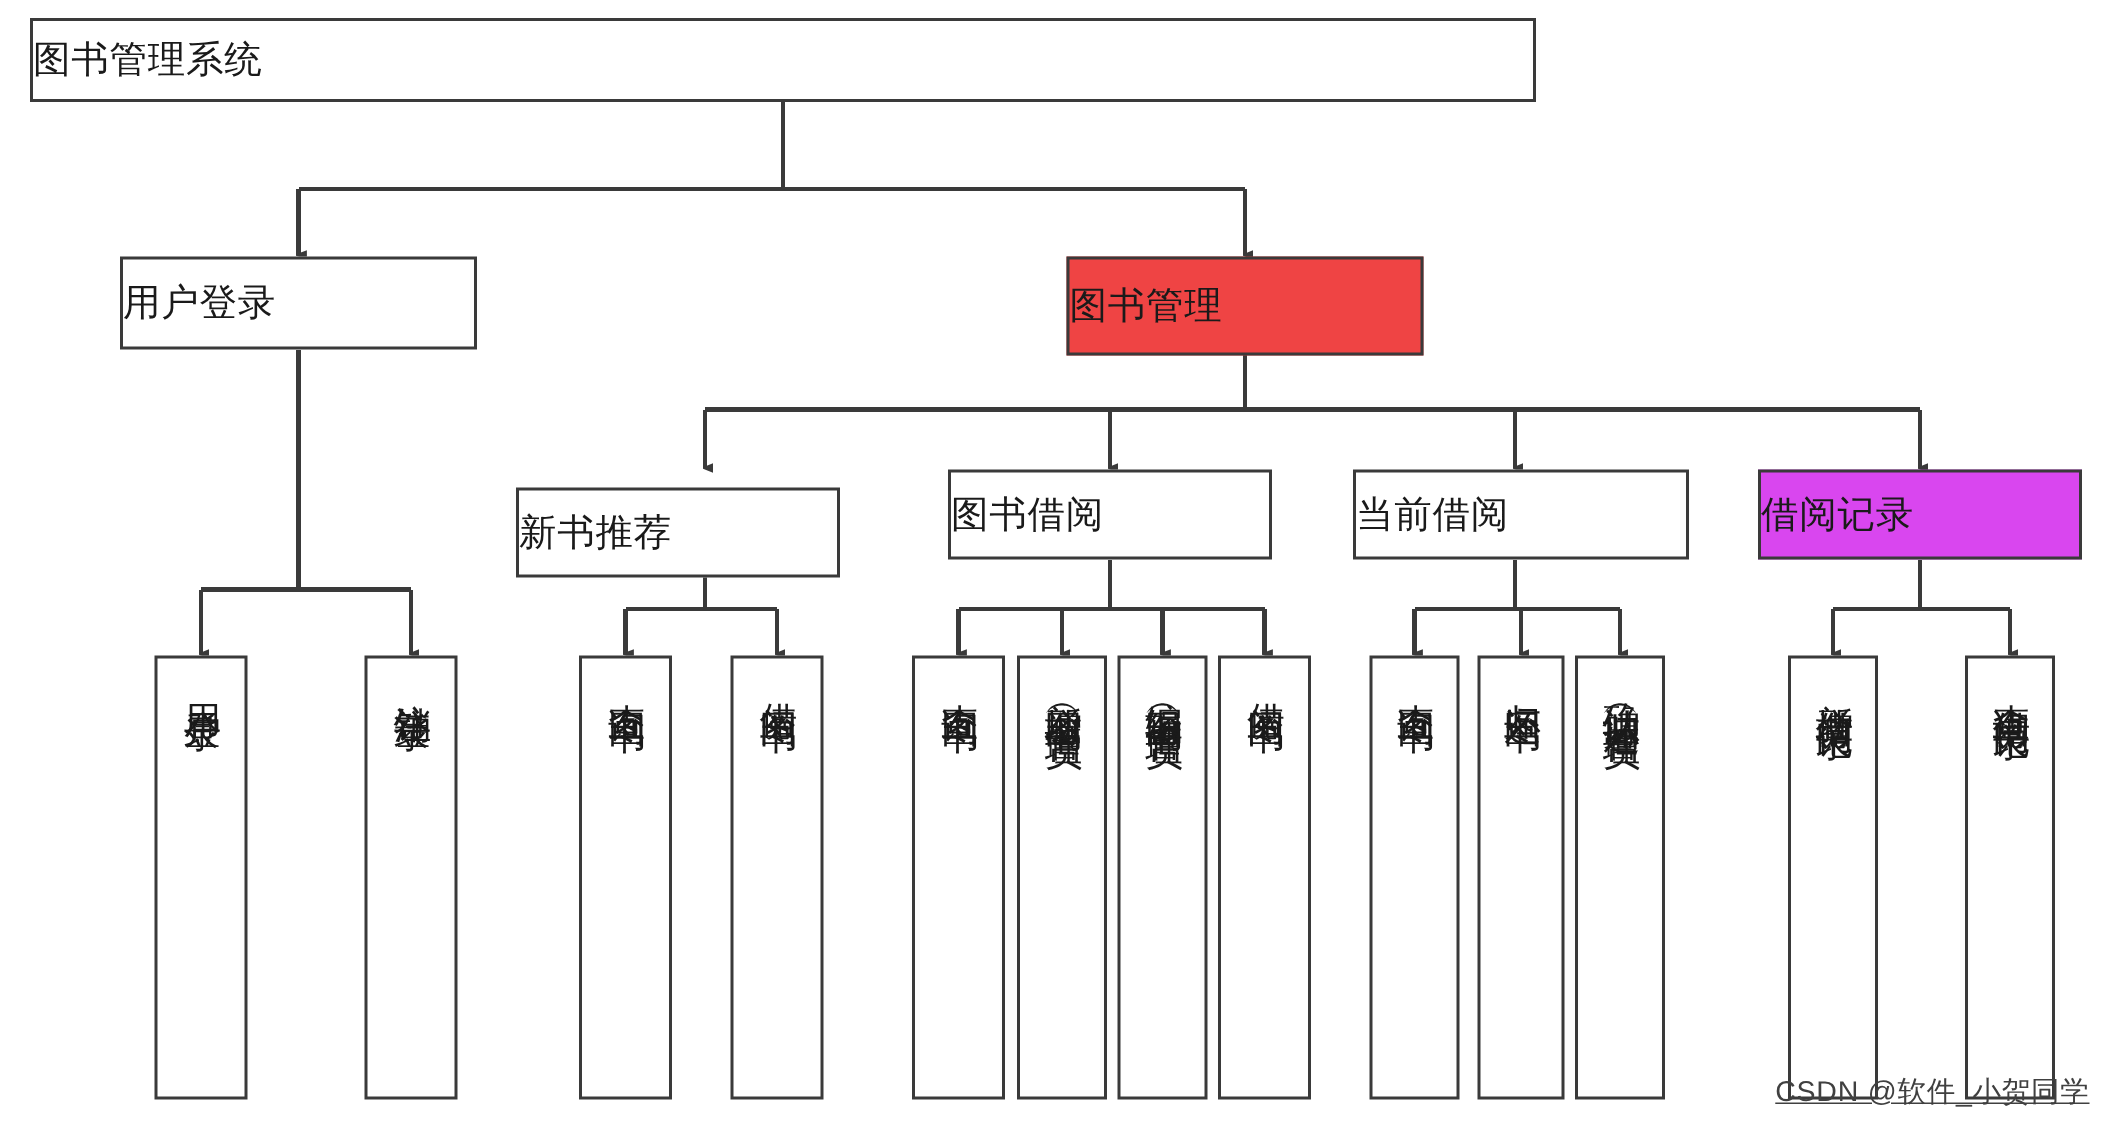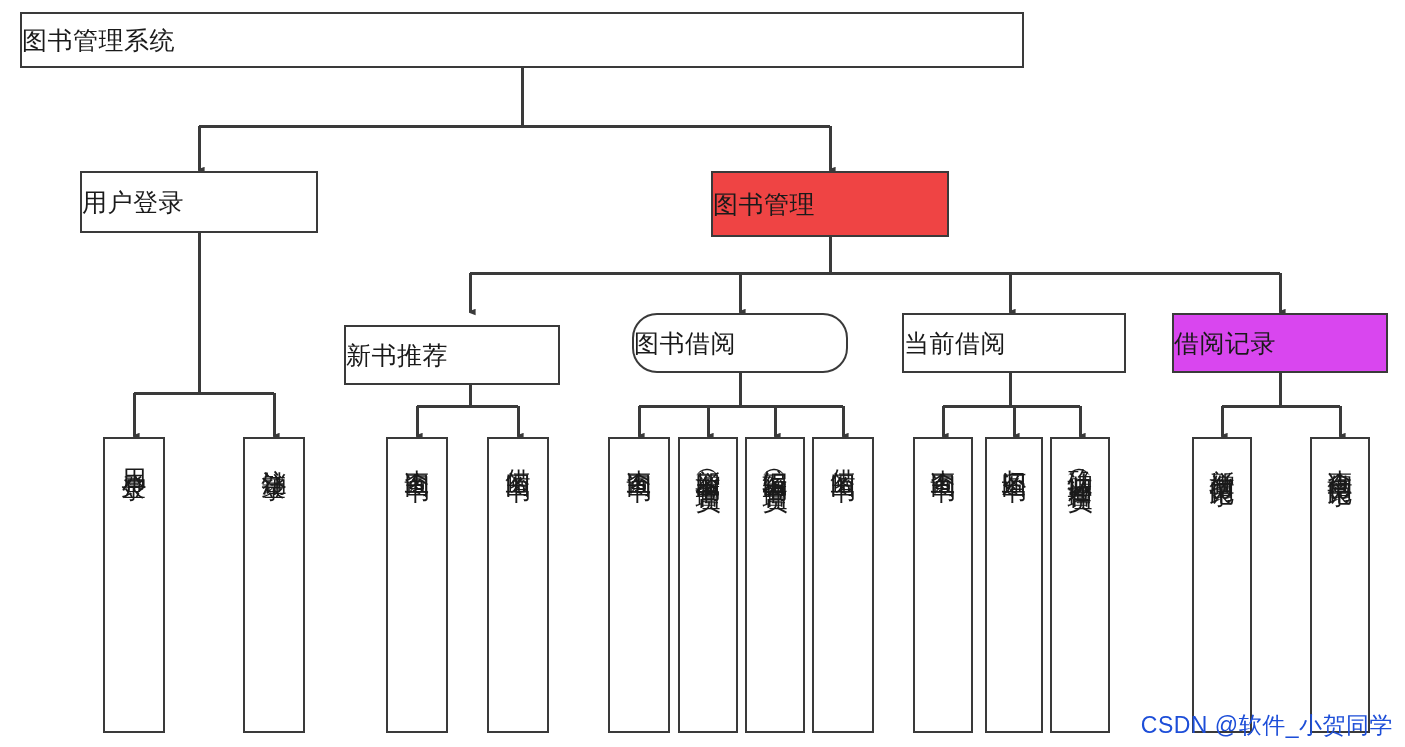--- a/index.html
+++ b/index.html
@@ -55,25 +55,26 @@
     writing-mode: vertical-rl;
     text-orientation: upright;
     font-size: 25px;
     letter-spacing: 3px;
     line-height: 1;
   }
   #watermark {
     position: absolute;
     right: 12px;
     bottom: 6px;
-    font-size: 23px;
-    color: #1d4ed8;
+    font-size: 19px;
+    color: #404040;
     z-index: 5;
     white-space: nowrap;
     letter-spacing: 0.5px;
+    text-decoration: underline;
   }
 </style>
 </head>
 <body>
 
 <div id="canvas">
   <svg id="edges" viewBox="0 0 1405 747">
       <defs>
         <marker id="arrow" markerWidth="7" markerHeight="7" refX="3.2" refY="5.6" orient="auto" markerUnits="userSpaceOnUse">
           <path d="M0,0 L6.4,0 L3.2,8.4 Z" fill="#3a3a3a"></path>
@@ -125,21 +126,21 @@
     </div>
     <div class="node vert" id="node-login-do" style="left: 103px; top: 437px; width: 62px; height: 296px; border-color: rgb(58, 58, 58); background: rgb(255, 255, 255); color: rgb(26, 26, 26);">
       <span class="label">用户登录</span>
     </div>
     <div class="node vert" id="node-logout-do" style="left: 243px; top: 437px; width: 62px; height: 296px; border-color: rgb(58, 58, 58); background: rgb(255, 255, 255); color: rgb(26, 26, 26);">
       <span class="label">注销登录</span>
     </div>
     <div class="node horiz" id="node-new-book-rec" style="left: 344px; top: 313px; width: 216px; height: 60px; border-color: rgb(58, 58, 58); background: rgb(255, 255, 255); color: rgb(26, 26, 26); margin-top: 12px;">
       <span class="label">新书推荐</span>
     </div>
-    <div class="node horiz" id="node-book-borrow" style="left: 632px; top: 313px; width: 216px; height: 60px; border-color: rgb(58, 58, 58); background: rgb(255, 255, 255); color: rgb(26, 26, 26); border-radius: 25px;">
+    <div class="node horiz" id="node-book-borrow" style="left: 632px; top: 313px; width: 216px; height: 60px; border-color: rgb(58, 58, 58); background: rgb(255, 255, 255); color: rgb(26, 26, 26);">
       <span class="label">图书借阅</span>
     </div>
     <div class="node horiz" id="node-current-borrow" style="left: 902px; top: 313px; width: 224px; height: 60px; border-color: rgb(58, 58, 58); background: rgb(255, 255, 255); color: rgb(26, 26, 26);">
       <span class="label">当前借阅</span>
     </div>
     <div class="node horiz" id="node-borrow-record" style="left: 1172px; top: 313px; width: 216px; height: 60px; border-color: rgb(58, 58, 58); background: #d946ef; color: rgb(26, 26, 26);">
       <span class="label">借阅记录</span>
     </div>
     <div class="node vert" id="node-rec-query" style="left: 386px; top: 437px; width: 62px; height: 296px; border-color: rgb(58, 58, 58); background: rgb(255, 255, 255); color: rgb(26, 26, 26);">
       <span class="label">查询图书</span>

